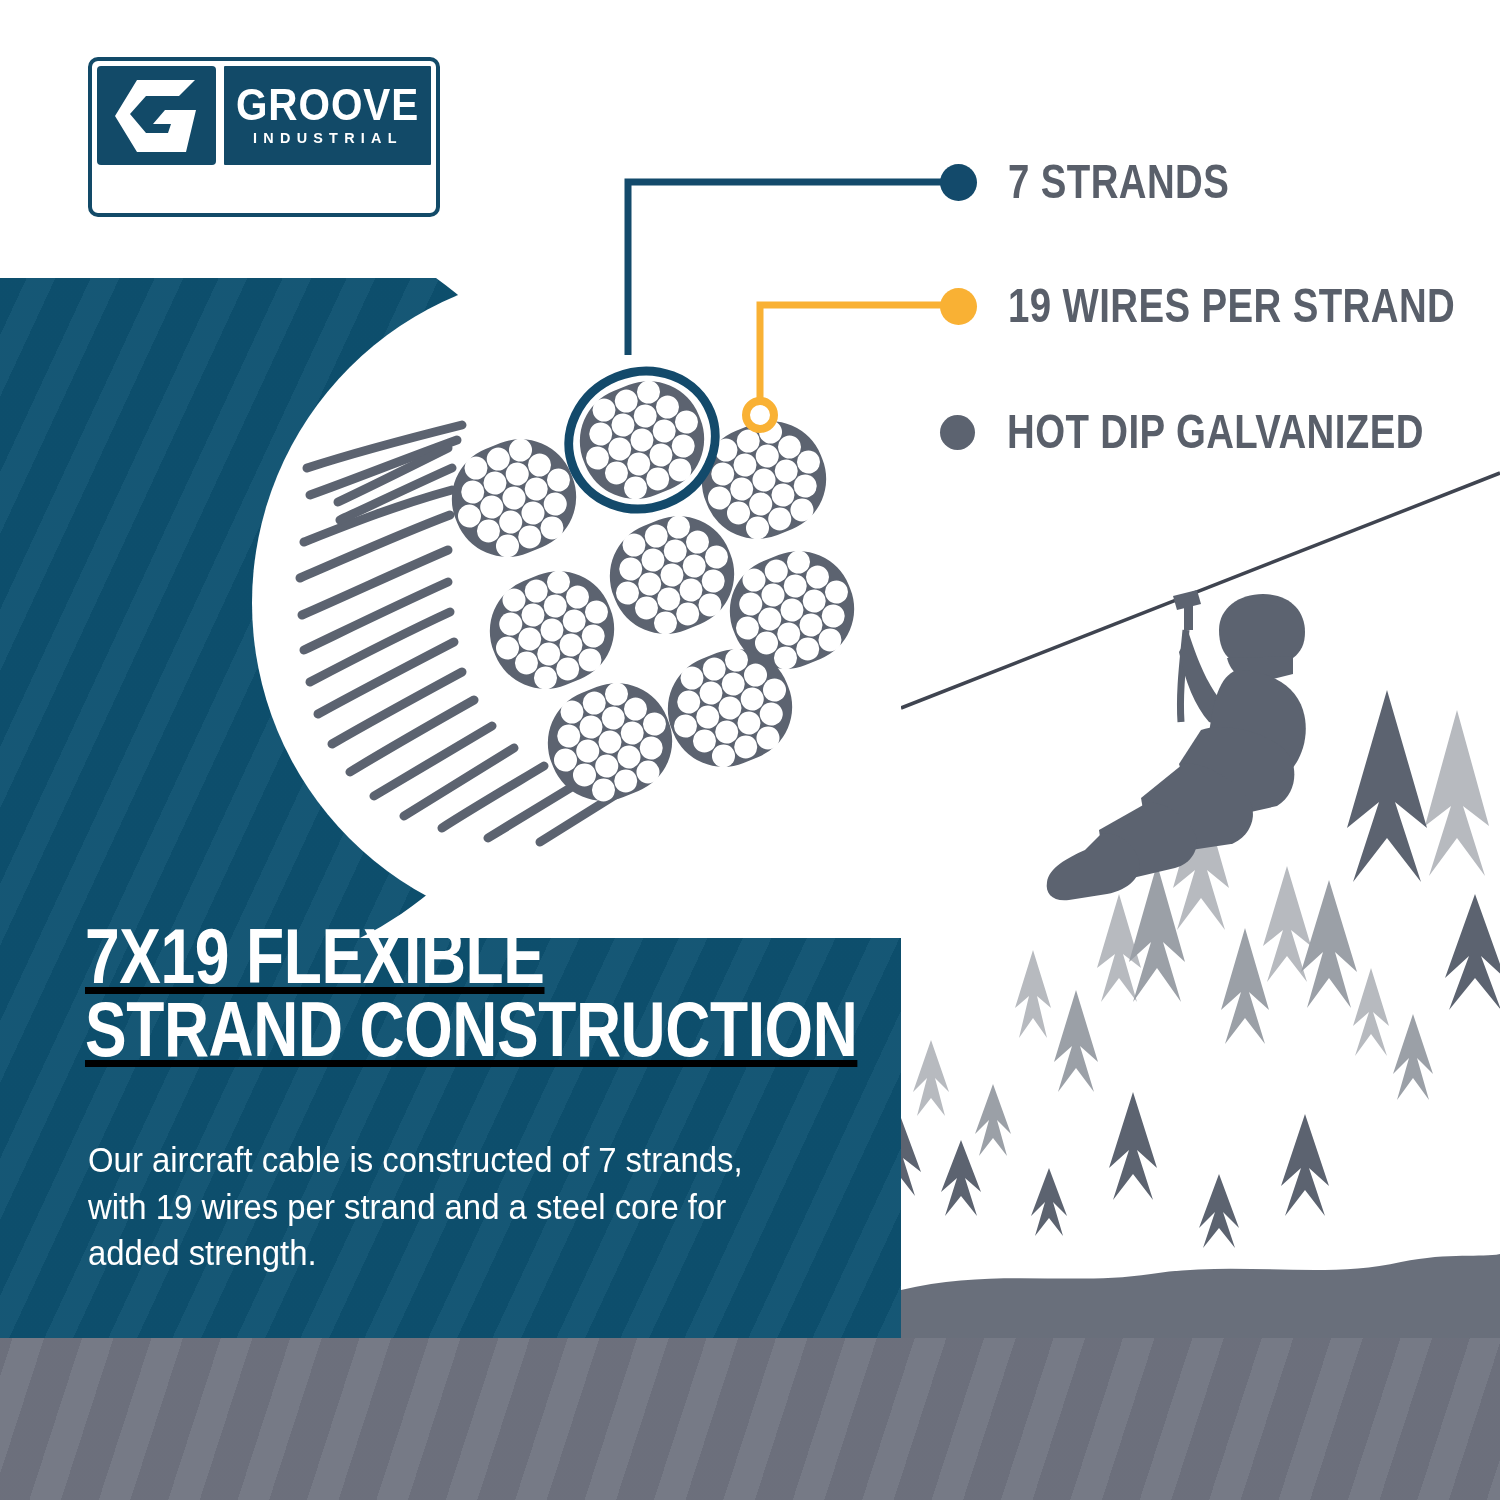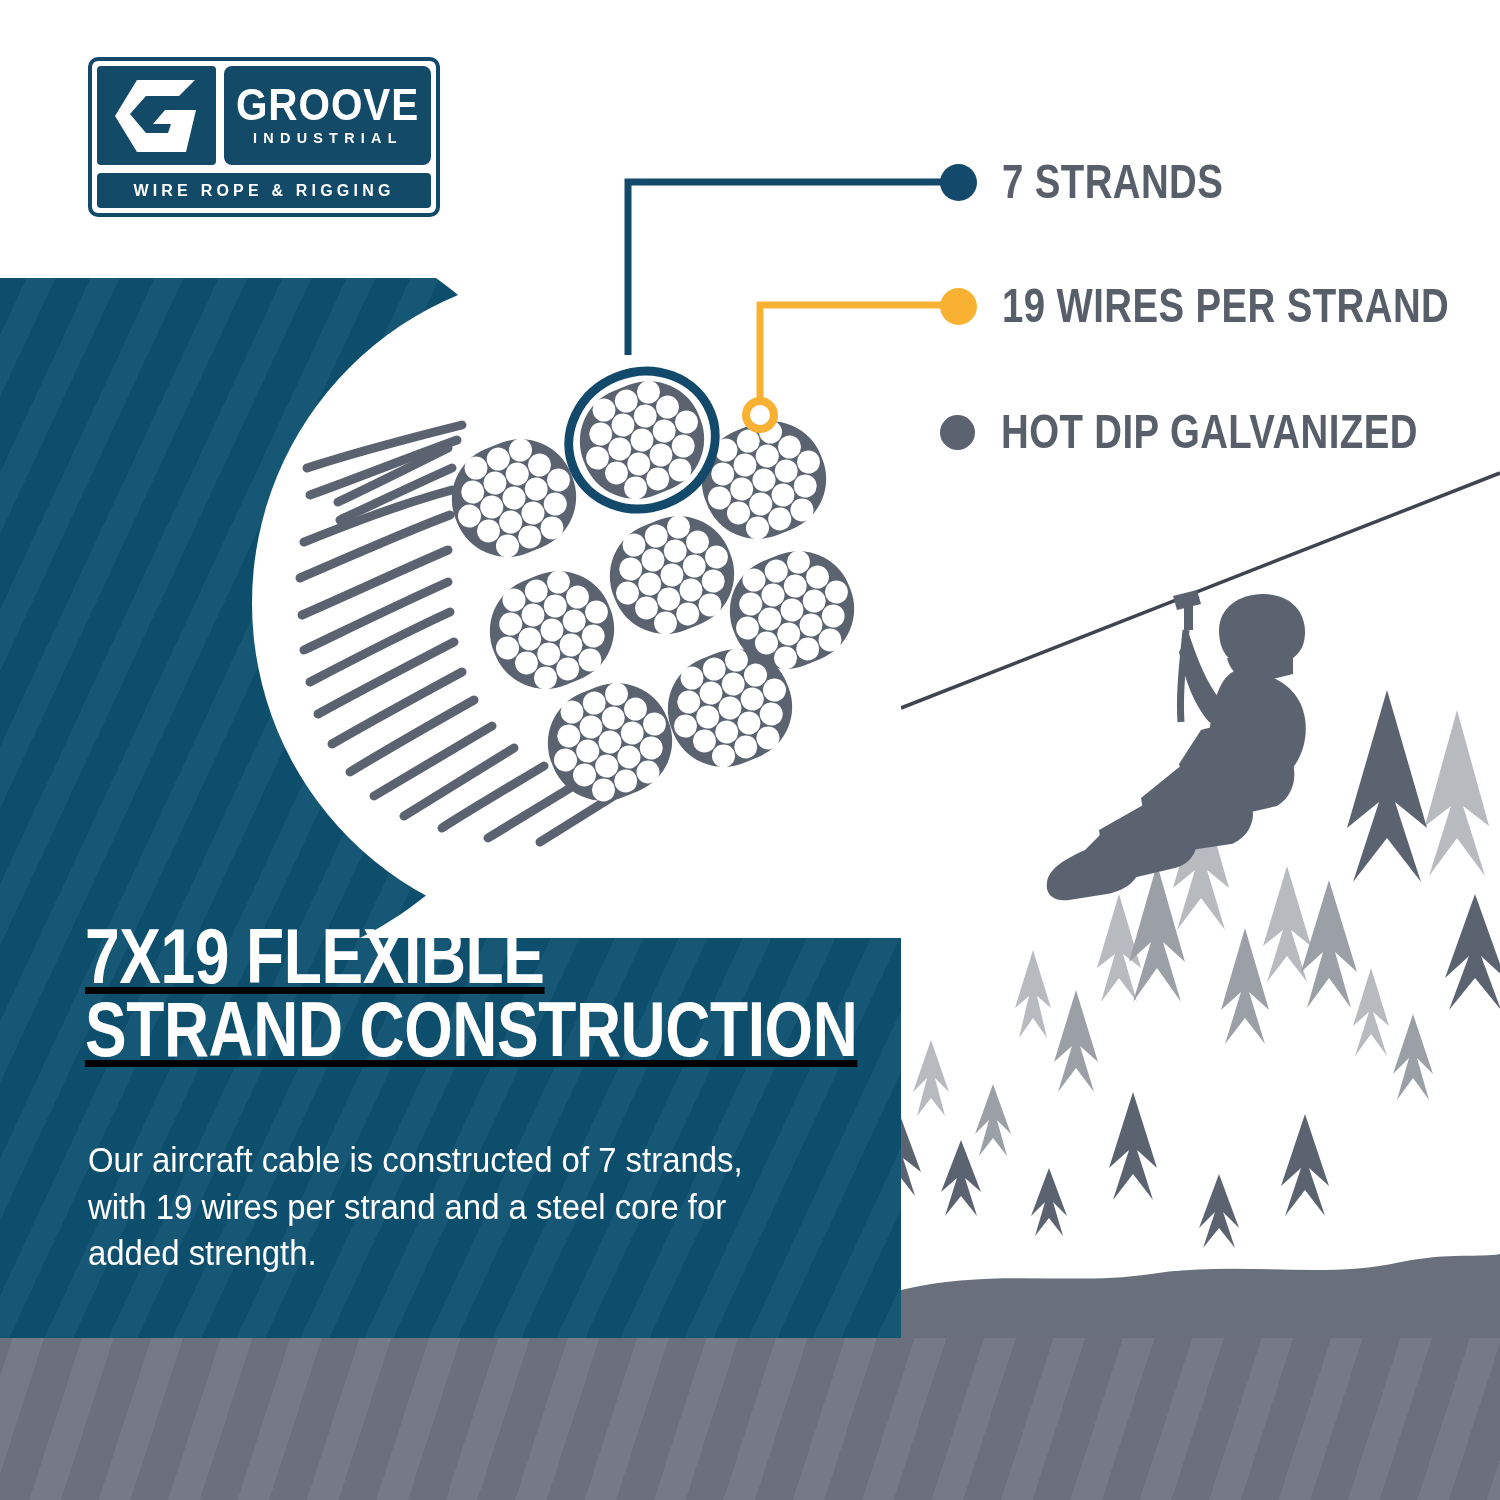--- a/index.html
+++ b/index.html
@@ -5,21 +5,21 @@
   html,body{margin:0;padding:0;background:#fff;}
   body{width:1500px;height:1500px;font-family:"Liberation Sans",sans-serif;overflow:hidden;}
 
   #stage{position:relative;width:1500px;height:1500px;background:#ffffff;overflow:hidden;}
 
   
   #logo{position:absolute;left:88px;top:57px;width:352px;height:160px;}
   .logo-outer{position:absolute;inset:0;border:4px solid #124a68;border-radius:10px;background:#ffffff;}
   .logo-inner-top{position:absolute;left:9px;top:9px;width:334px;height:99px;display:flex;}
   .logo-mark-box{width:119px;height:99px;background:#124a68;border-radius:4px;position:relative;}
-  .logo-word-box{flex:1;margin-left:8px;background:#124a68;border-radius:8px;position:relative;display:flex;flex-direction:column;align-items:center;justify-content:center;}
+  .logo-word-box{flex:1;margin-left:8px;background:#124a68;border-radius:1px;position:relative;display:flex;flex-direction:column;align-items:center;justify-content:center;}
   .logo-word{color:#fff;font-family:"Liberation Sans",sans-serif;font-weight:700;font-size:44px;letter-spacing:1px;line-height:0.92;transform:scaleX(0.92);transform-origin:center;}
   .logo-sub{color:#fff;font-weight:700;font-size:15px;letter-spacing:6.5px;margin-top:4px;transform:scaleX(0.96);}
   .logo-tag-box{position:absolute;left:9px;top:116px;width:334px;height:35px;background:#124a68;border-radius:4px;display:flex;align-items:center;justify-content:center;}
   .logo-tag{color:#fff;font-weight:700;font-size:16px;letter-spacing:4.2px;}
   .logo-g{position:absolute;left:50%;top:50%;transform:translate(-50%,-50%);}
 
   
   #teal-panel{position:absolute;left:0;top:278px;width:901px;height:1060px;overflow:hidden;background:#0d5170;}
   #teal-panel .stripes{position:absolute;inset:-200px;
     background:repeating-linear-gradient(115deg, rgba(255,255,255,0.035) 0px, rgba(255,255,255,0.035) 26px, rgba(0,0,0,0.035) 26px, rgba(0,0,0,0.035) 58px);}
@@ -30,21 +30,21 @@
   #bottom-bar{position:absolute;left:0;top:1338px;width:1500px;height:162px;background:#6f7380;overflow:hidden;}
   #bottom-bar .stripes{position:absolute;inset:-200px;
     background:repeating-linear-gradient(108deg, rgba(255,255,255,0.05) 0px, rgba(255,255,255,0.05) 30px, rgba(0,0,0,0.03) 30px, rgba(0,0,0,0.03) 66px);}
 
   
   #headline{position:absolute;left:85px;top:920px;width:790px;text-decoration:underline;}
   .h-line{color:#ffffff;font-family:"Liberation Sans",sans-serif;font-weight:700;font-size:78px;line-height:0.93;letter-spacing:-0.5px;transform:scaleX(0.80);transform-origin:left center;white-space:nowrap;}
   #body-copy{position:absolute;left:88px;top:1137px;width:700px;color:#ffffff;font-size:35px;line-height:1.33;font-weight:400;transform:scaleX(0.94);transform-origin:left top;}
 
   
-  .callout{position:absolute;display:flex;align-items:center;}
+  .callout{position:absolute;display:flex;align-items:center;gap:6px;}
   .dot{border-radius:50%;flex:none;}
   .callout-label{color:#595f6a;font-family:"Liberation Sans",sans-serif;font-weight:700;line-height:1;white-space:nowrap;transform-origin:left center;}
 
   #callout-1{left:940px;top:158px;}
   #callout-1 .dot{width:37px;height:37px;background:#134a6b;}
   #callout-1 .callout-label{font-size:48px;margin-left:25px;transform:scaleX(0.80);letter-spacing:0.5px;}
 
   #callout-2{left:940px;top:282px;}
   #callout-2 .dot{width:37px;height:37px;background:#f9b134;}
   #callout-2 .callout-label{font-size:48px;margin-left:25px;transform:scaleX(0.80);letter-spacing:0.5px;}
@@ -72,23 +72,20 @@
         <svg class="logo-g" width="88" height="72" viewBox="0 0 88 72">
           <path fill="#ffffff" d="M24 0 H82 L66 16 H33 L17 34 L33 53 H55 L58 44 H40 L52 30 H83 L73 72 H24 L2 36 Z"></path>
         </svg>
       </div>
       <div class="logo-word-box">
         <div class="logo-word">GROOVE</div>
         <div class="logo-sub">INDUSTRIAL</div>
       </div>
     </div>
 
-    <div class="logo-tag-box">
-      <div class="logo-tag">WIRE ROPE &amp; RIGGING</div>
-    </div>
   </div>
 
   <div id="teal-panel">
     <div class="stripes"></div>
 
     <svg width="901" height="660" viewBox="0 0 901 660" style="position:absolute;left:0;top:0;">
       <path fill="#ffffff" d="M430 0 H901 V660 H901 C770 560 700 400 700 250 C700 130 740 40 800 0 Z"></path>
       <path fill="#ffffff" d="M436 0 C520 60 585 160 585 290 C585 460 480 600 360 660 H901 V0 Z"></path>
     </svg>
 

